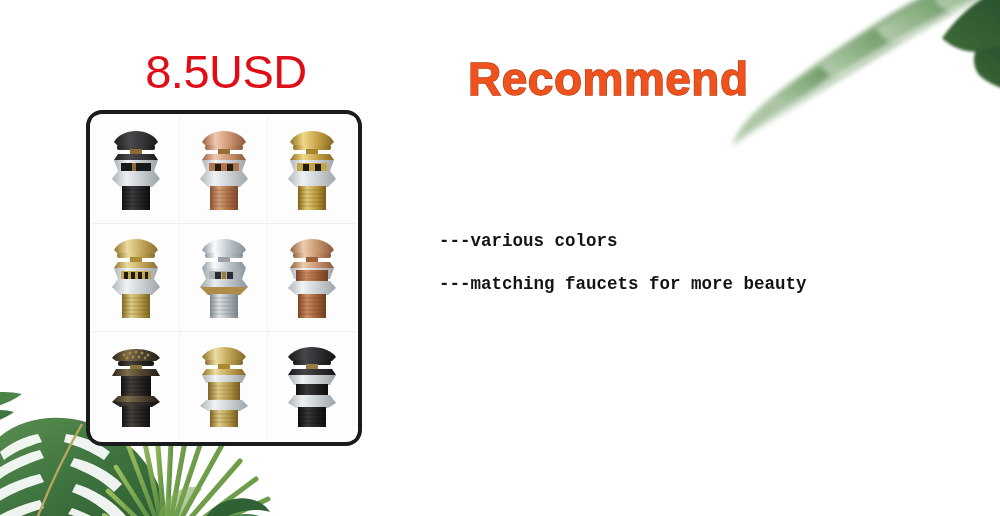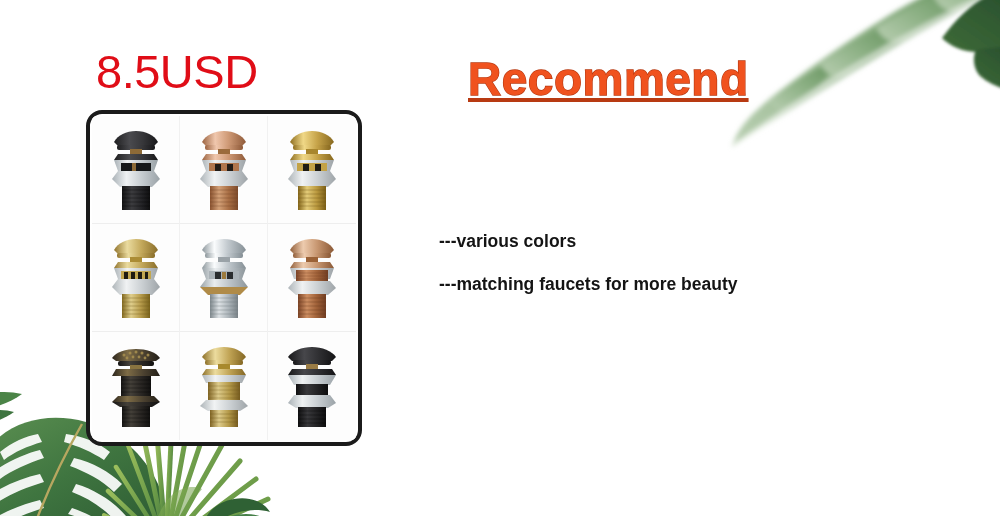--- a/index.html
+++ b/index.html
@@ -44,21 +44,21 @@
     width: 76px; height: 40px;
     z-index: 1;
   }
 
   
   #price {
     position: absolute;
     left: 96px;
     top: 44px;
     width: 260px;
-    text-align: left;
+    text-align: center;
     font-family: "Liberation Sans", "DejaVu Sans", sans-serif;
     font-size: 47px;
     font-weight: 400;
     letter-spacing: -0.5px;
     color: #e00d17;
     z-index: 4;
     white-space: nowrap;
   }
 
   
@@ -105,21 +105,20 @@
     top: 52px;
     z-index: 4;
     font-family: "Liberation Sans", "DejaVu Sans", sans-serif;
     font-size: 46px;
     font-weight: 700;
     color: #f0521e;
     letter-spacing: 0.5px;
     white-space: nowrap;
     -webkit-text-stroke: 1.3px #b83a12;
     paint-order: stroke fill;
-    text-decoration: underline;
   }
 
   #headline {
     position: absolute;
     left: 439px;
     top: 178px;
     z-index: 4;
     font-family: "Liberation Sans", "DejaVu Sans", sans-serif;
     font-size: 23.5px;
     font-weight: 700;
@@ -129,21 +128,21 @@
   }
 
   #features {
     position: absolute;
     left: 439px;
     top: 233px;
     z-index: 4;
     list-style: none;
   }
   #features li {
-    font-family: Liberation Sans, sans-serif;
+    font-family: Liberation Mono, monospace;
     font-size: 17.5px;
     font-weight: 700;
     color: #141414;
     line-height: 1;
     margin-bottom: 25px;
     white-space: nowrap;
   }
   #features li:last-child { margin-bottom: 0; }
 </style>
 </head>

